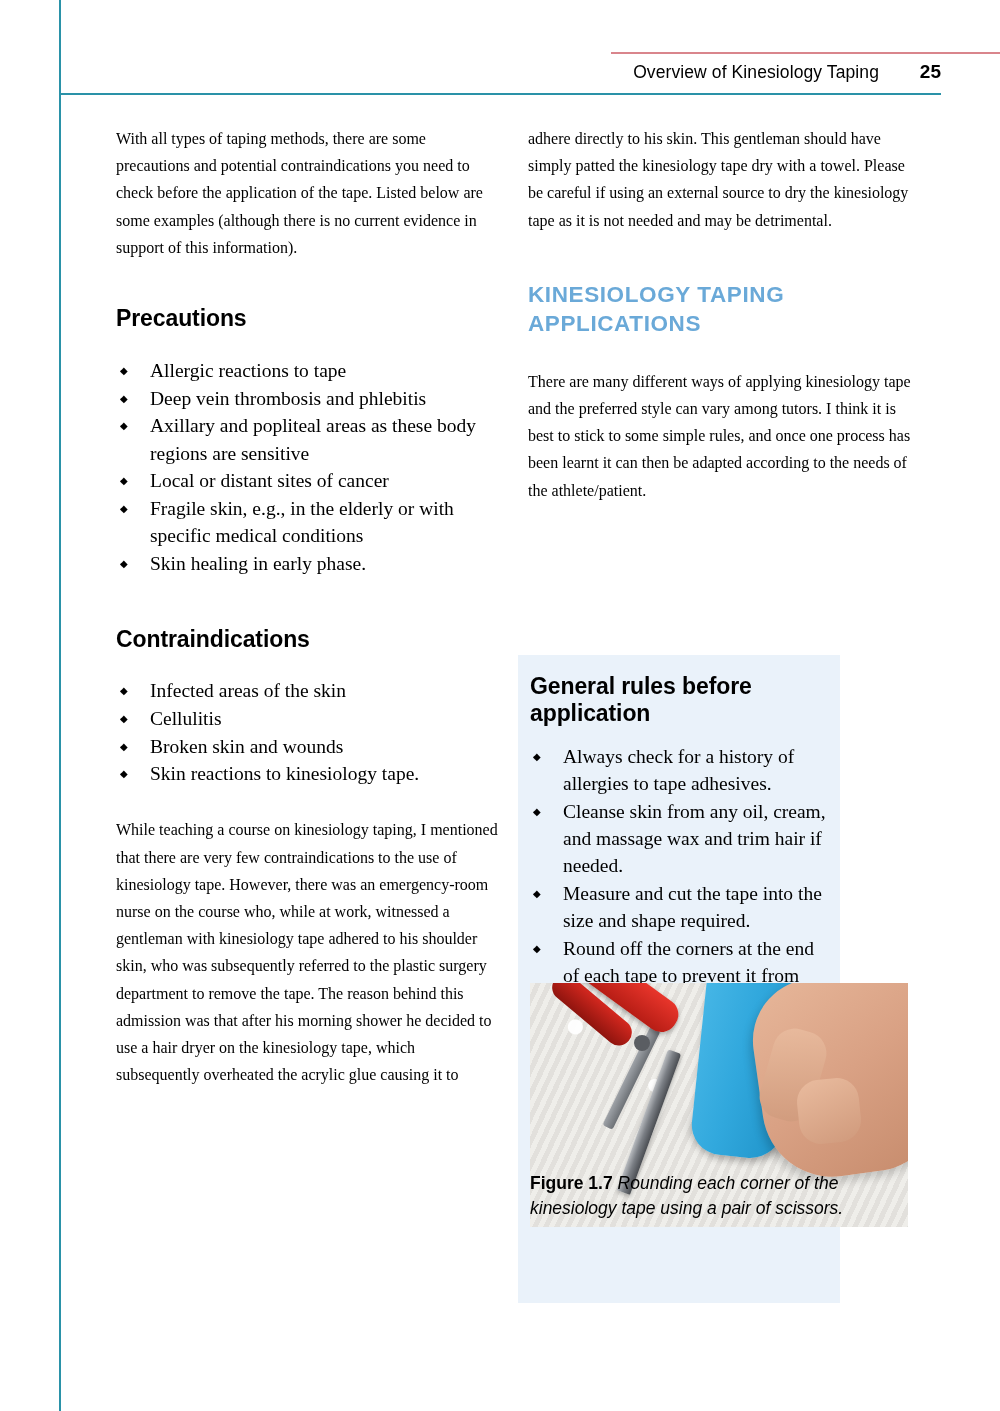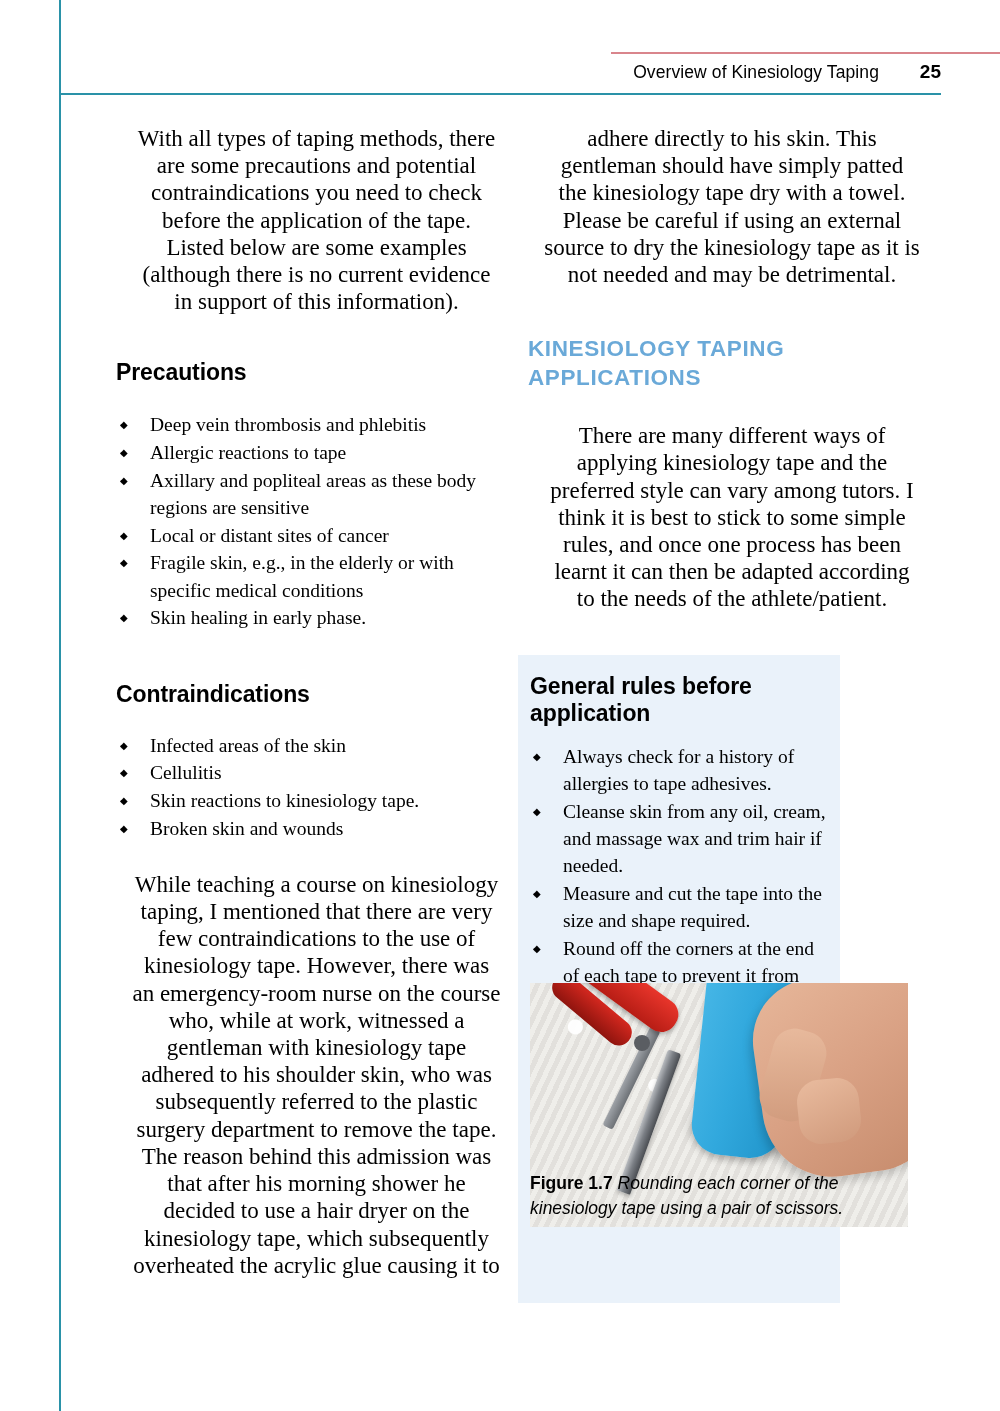--- a/index.html
+++ b/index.html
@@ -80,24 +80,24 @@
   
   .col {
     position: absolute;
     top: 125px;
     width: 385px;
   }
   .col-left { left: 116px; }
   .col-right { left: 528px; width: 392px; }
 
   p.body {
-    margin: 0 0 0 16px;
-    font-size: 23px;
+    margin: 0 0 0 0;
+    font-size: 16px;
     line-height: 27.2px;
-    text-align: center;
+    text-align: left;
   }
 
   h2.section {
     font-family: "Liberation Sans", sans-serif;
     font-size: 23px;
     font-weight: bold;
     margin: 0;
     color: #000;
     letter-spacing: -0.1px;
   }
@@ -309,35 +309,35 @@
     <div class="page-number">25</div>
   </div>
 
   <div class="col col-left">
 
     <p class="body">With all types of taping methods, there are some precautions and potential contraindications you need to check before the application of the tape. Listed below are some examples (although there is no current evidence in support of this information).</p>
 
     <h2 class="section" style="margin-top:44px;">Precautions</h2>
 
     <ul class="bullets" style="margin-top:25px;">
+      <li>Allergic reactions to tape</li>
       <li>Deep vein thrombosis and phlebitis</li>
-      <li>Allergic reactions to tape</li>
       <li>Axillary and popliteal areas as these body regions are sensitive</li>
       <li>Local or distant sites of cancer</li>
       <li>Fragile skin, e.g., in the elderly or with specific medical conditions</li>
       <li>Skin healing in early phase.</li>
     </ul>
 
     <h2 class="section" style="margin-top:49px;">Contraindications</h2>
 
     <ul class="bullets" style="margin-top:24px;">
       <li>Infected areas of the skin</li>
       <li>Cellulitis</li>
+      <li>Broken skin and wounds</li>
       <li>Skin reactions to kinesiology tape.</li>
-      <li>Broken skin and wounds</li>
     </ul>
 
     <p class="body" style="margin-top:29px;">While teaching a course on kinesiology taping, I mentioned that there are very few contraindications to the use of kinesiology tape. However, there was an emergency-room nurse on the course who, while at work, witnessed a gentleman with kinesiology tape adhered to his shoulder skin, who was subsequently referred to the plastic surgery department to remove the tape. The reason behind this admission was that after his morning shower he decided to use a hair dryer on the kinesiology tape, which subsequently overheated the acrylic glue causing it to</p>
   </div>
 
   <div class="col col-right">
 
     <p class="body">adhere directly to his skin. This gentleman should have simply patted the kinesiology tape dry with a towel. Please be careful if using an external source to dry the kinesiology tape as it is not needed and may be detrimental.</p>
 
     <h2 class="blue-head" style="margin-top:46px; width:330px;">KINESIOLOGY TAPING APPLICATIONS</h2>

